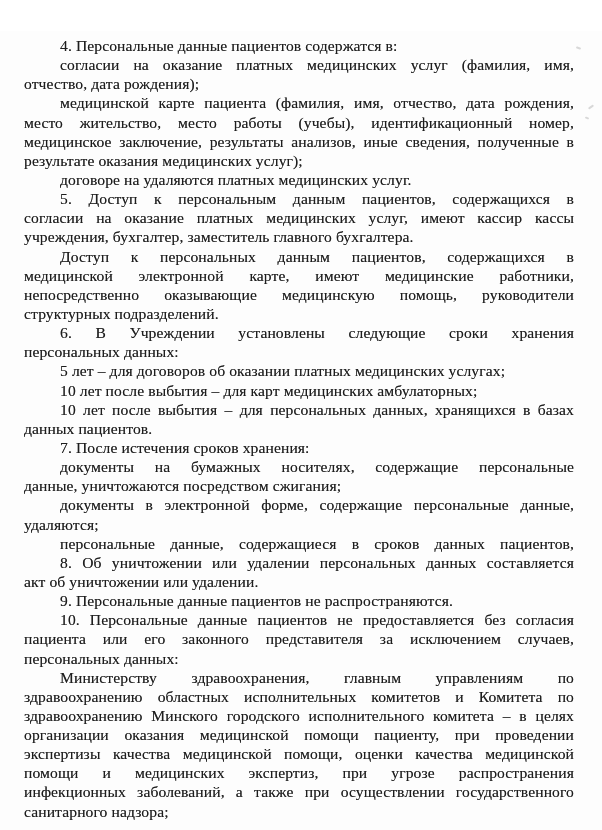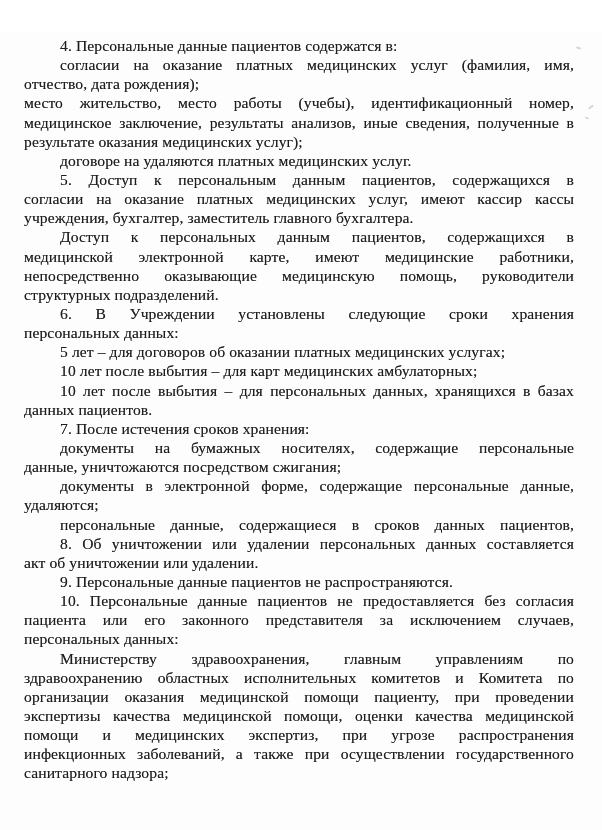--- a/index.html
+++ b/index.html
@@ -54,20 +54,21 @@
   .speck.s3 { left: 585px; top: 86px;  width: 4px; height: 2px; transform: rotate(20deg); }
 </style>
 </head>
 <body>
 
 <div class="page" style="background: rgb(253, 253, 253); margin-top: 31px;">
   <div class="text-block" id="text-block" style="color: rgb(30, 30, 30);">
       <div class="line indent">4. Персональные данные пациентов содержатся в:</div>
       <div class="line indent fill">согласии на оказание платных медицинских услуг (фамилия, имя,</div>
       <div class="line">отчество, дата рождения);</div>
+      <div class="line indent fill">медицинской карте пациента (фамилия, имя, отчество, дата рождения,</div>
       <div class="line fill">место жительство, место работы (учебы), идентификационный номер,</div>
       <div class="line fill">медицинское заключение, результаты анализов, иные сведения, полученные в</div>
       <div class="line">результате оказания медицинских услуг);</div>
       <div class="line indent">договоре на удаляются платных медицинских услуг.</div>
       <div class="line indent fill">5. Доступ к персональным данным пациентов, содержащихся в</div>
       <div class="line fill">согласии на оказание платных медицинских услуг, имеют кассир кассы</div>
       <div class="line">учреждения, бухгалтер, заместитель главного бухгалтера.</div>
       <div class="line indent fill">Доступ к персональных данным пациентов, содержащихся в</div>
       <div class="line fill">медицинской электронной карте, имеют медицинские работники,</div>
       <div class="line fill">непосредственно оказывающие медицинскую помощь, руководители</div>
@@ -85,20 +86,21 @@
       <div class="line">удаляются;</div>
       <div class="line indent fill">персональные данные, содержащиеся в сроков данных пациентов,</div>
       <div class="line indent fill">8. Об уничтожении или удалении персональных данных составляется</div>
       <div class="line">акт об уничтожении или удалении.</div>
       <div class="line indent">9. Персональные данные пациентов не распространяются.</div>
       <div class="line indent fill">10. Персональные данные пациентов не предоставляется без согласия</div>
       <div class="line fill">пациента или его законного представителя за исключением случаев,</div>
       <div class="line">персональных данных:</div>
       <div class="line indent fill">Министерству здравоохранения, главным управлениям по</div>
       <div class="line fill">здравоохранению областных исполнительных комитетов и Комитета по</div>
+      <div class="line fill">здравоохранению Минского городского исполнительного комитета – в целях</div>
       <div class="line fill">организации оказания медицинской помощи пациенту, при проведении</div>
       <div class="line fill">экспертизы качества медицинской помощи, оценки качества медицинской</div>
       <div class="line fill">помощи и медицинских экспертиз, при угрозе распространения</div>
       <div class="line fill">инфекционных заболеваний, а также при осуществлении государственного</div>
       <div class="line">санитарного надзора;</div>
     </div>
   <div class="speck s1"></div>
   <div class="speck s2"></div>
   <div class="speck s3"></div>
 </div>

